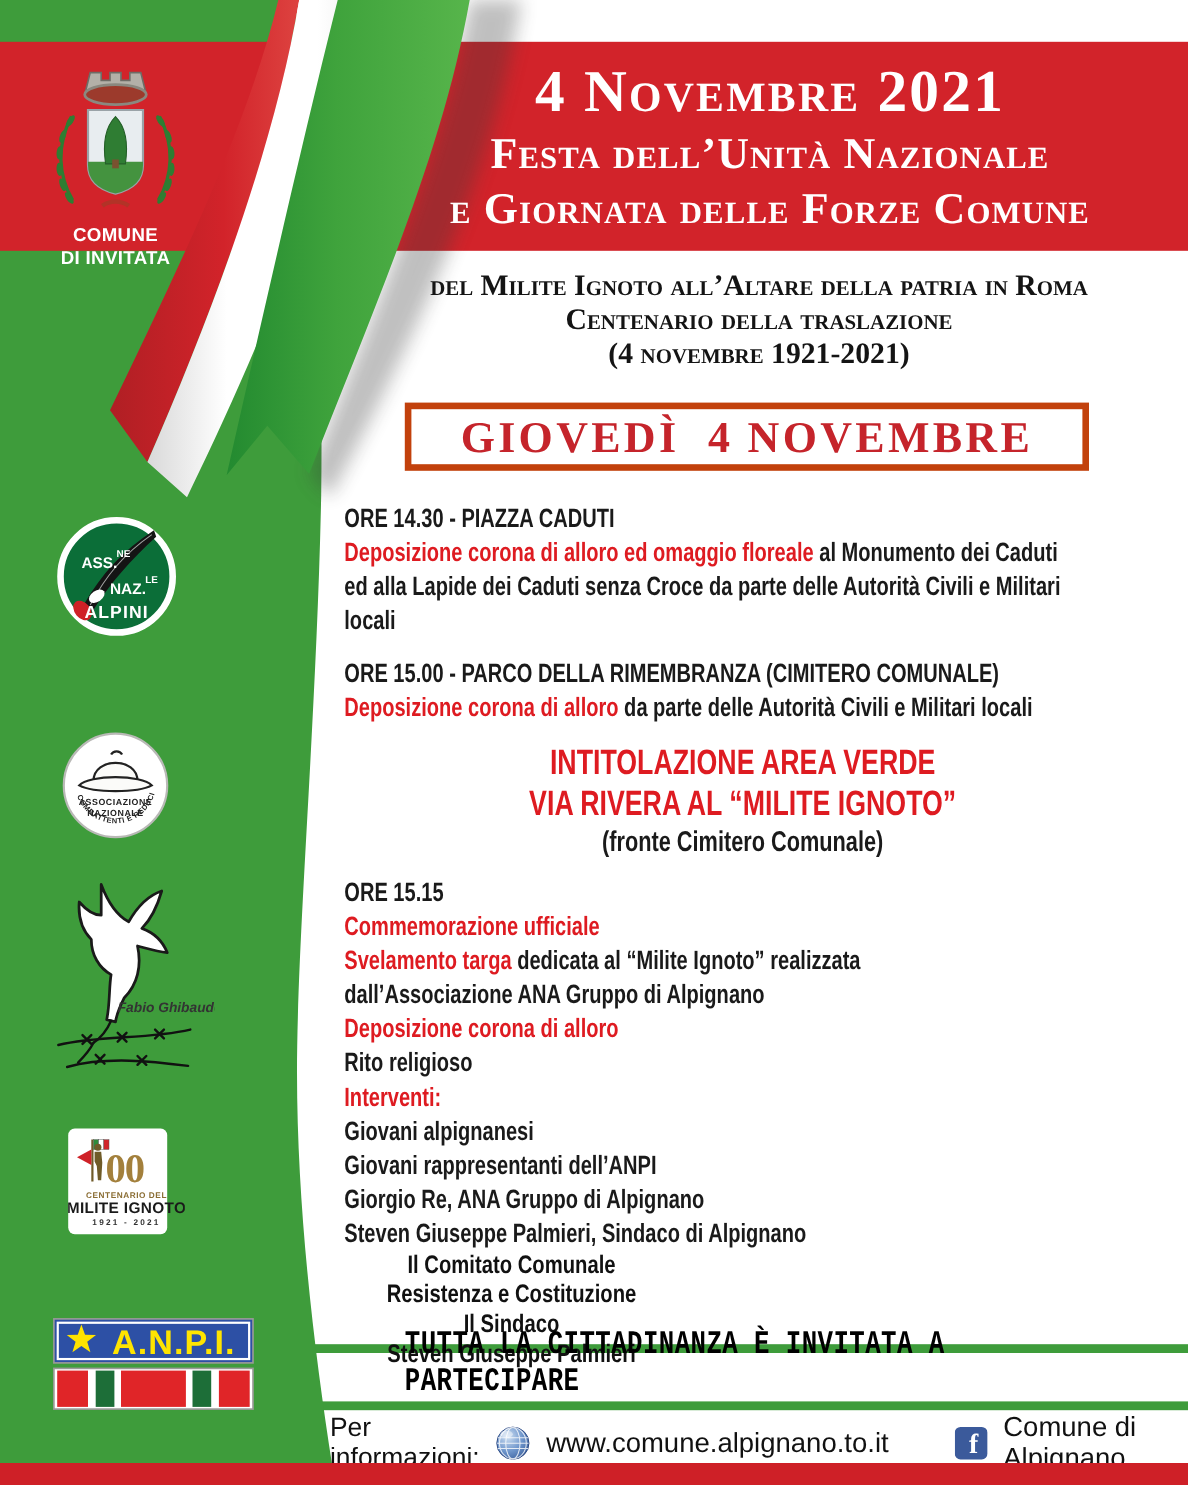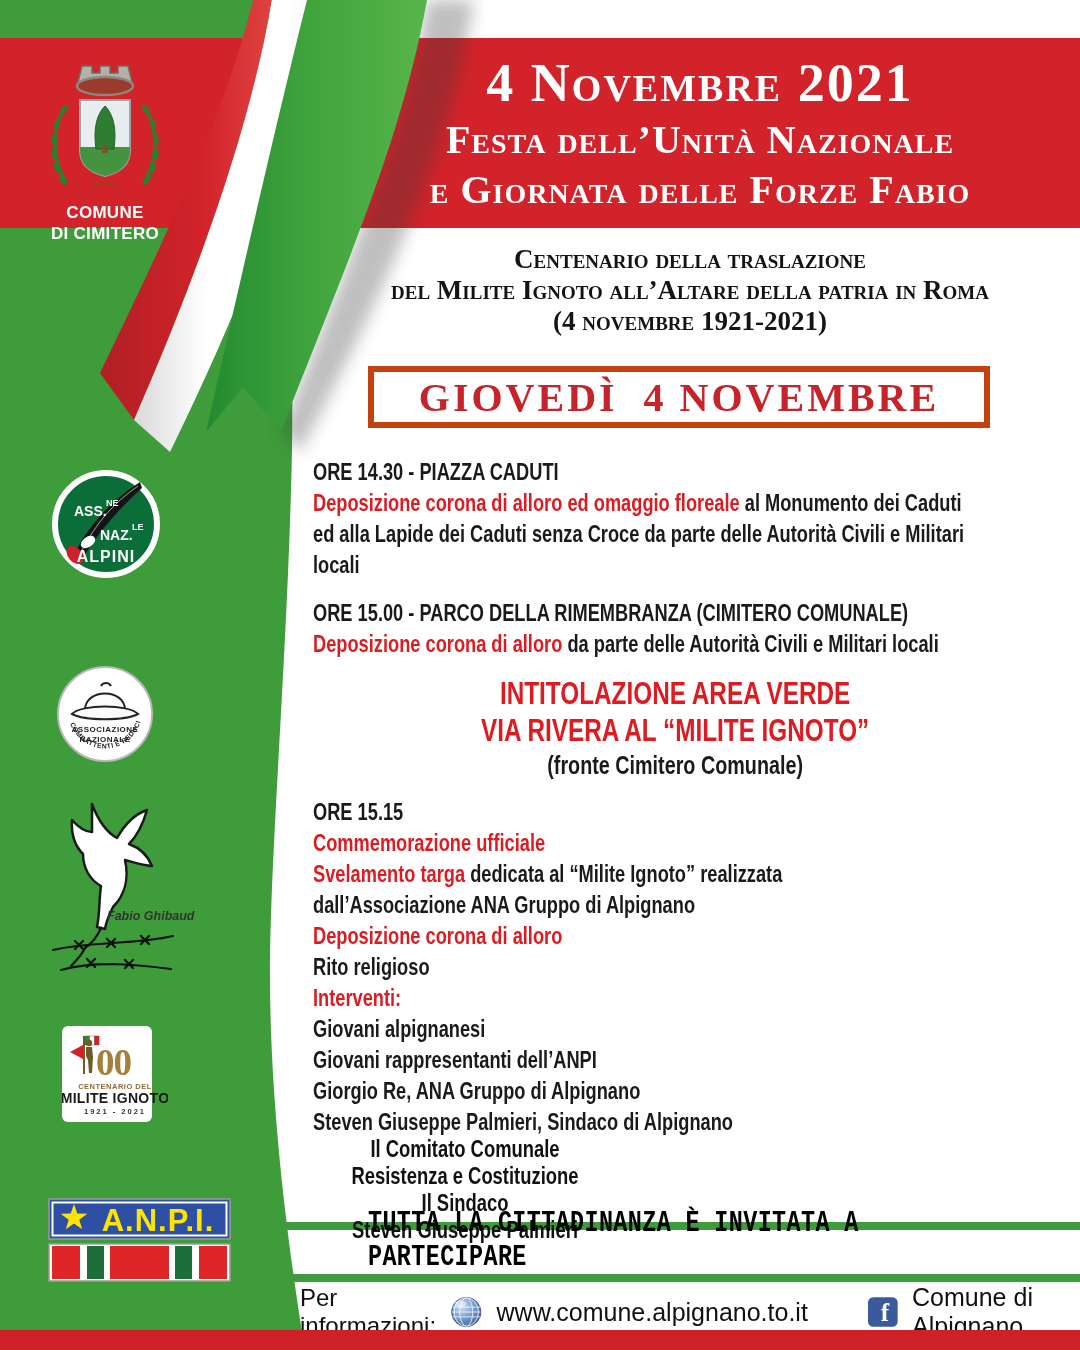--- a/index.html
+++ b/index.html
@@ -95,21 +95,21 @@
     </defs>
     <path d="M427,0 L474,0 C450,150 384,296 300,452 L281,431 C343,272 402,140 427,0 Z" fill="#3a3a3a" opacity="0.32" filter="url(#blurS)"></path>
     <path d="M253,0 L272,0 C250,130 196,278 134,420 L100,373 C164,240 226,112 253,0 Z" fill="url(#rg)"></path>
     <path d="M272,0 L340,0 C305,140 250,288 170,452 L134,420 C196,278 250,130 272,0 Z" fill="url(#wg)"></path>
     <path d="M307,0 L427,0 C402,140 343,272 281,431 L243,387 L206,432 C236,300 272,140 307,0 Z" fill="url(#gg)"></path>
   </svg>
 
   <div class="banner-text">
     <div class="bt1">4 Novembre 2021</div>
     <div class="bt2">Festa dell’Unità Nazionale</div>
-    <div class="bt3">e Giornata delle Forze Fabio</div>
+    <div class="bt3">e Giornata delle Forze Comune</div>
   </div>
 
   <div class="crest">
     <svg width="130" height="148" viewBox="0 0 130 148">
       <path d="M38,36 L42,20 L52,20 L52,27 L60,27 L60,20 L70,20 L70,27 L78,27 L78,20 L88,20 L92,36 Z" fill="#b3b0a8" stroke="#6e6c66" stroke-width="1.5"></path>
       <ellipse cx="65" cy="40" rx="28" ry="9" fill="#9c3a2c" stroke="#8a887f" stroke-width="2.5"></ellipse>
       <path d="M40,54 L90,54 L90,104 Q90,124 65,130 Q40,124 40,104 Z" fill="#E8EDF0" stroke="#9AA3A8" stroke-width="2"></path>
       <path d="M40,101 L90,101 L90,104 Q90,124 65,130 Q40,124 40,104 Z" fill="#44933F"></path>
       <path d="M65,60 C57,68 53,82 56,103 L74,103 C77,82 73,68 65,60 Z" fill="#2F7D33" stroke="#245F28" stroke-width="1"></path>
       <rect x="62" y="99" width="6" height="8" fill="#7A5230"></rect>
@@ -126,27 +126,27 @@
         <ellipse cx="113" cy="78" rx="6" ry="2.6" transform="rotate(70 113 78)"></ellipse>
         <ellipse cx="116" cy="93" rx="6" ry="2.6" transform="rotate(85 116 93)"></ellipse>
         <ellipse cx="116" cy="108" rx="6" ry="2.6" transform="rotate(95 116 108)"></ellipse>
         <ellipse cx="113" cy="122" rx="6" ry="2.6" transform="rotate(110 113 122)"></ellipse>
         <ellipse cx="107" cy="134" rx="6" ry="2.6" transform="rotate(125 107 134)"></ellipse>
       </g>
       <path d="M53,141 C60,136 70,136 77,141" fill="none" stroke="#b23327" stroke-width="4"></path>
     </svg>
     <div class="crest-name">
       <div>COMUNE</div>
-      <div>DI CIMITERO</div>
+      <div>DI INVITATA</div>
     </div>
   </div>
 
   <div class="subheader">
+    <p>del Milite Ignoto all’Altare della patria in Roma</p>
     <p>Centenario della traslazione</p>
-    <p>del Milite Ignoto all’Altare della patria in Roma</p>
     <p>(4 novembre 1921-2021)</p>
   </div>
 
   <div class="day-box">
     <span>GIOVEDÌ  4 NOVEMBRE</span>
   </div>
 
   <div class="program">
     <p>ORE 14.30 - PIAZZA CADUTI</p>
     <p><span class="red">Deposizione corona di alloro ed omaggio floreale</span><span> al Monumento dei Caduti</span></p>

